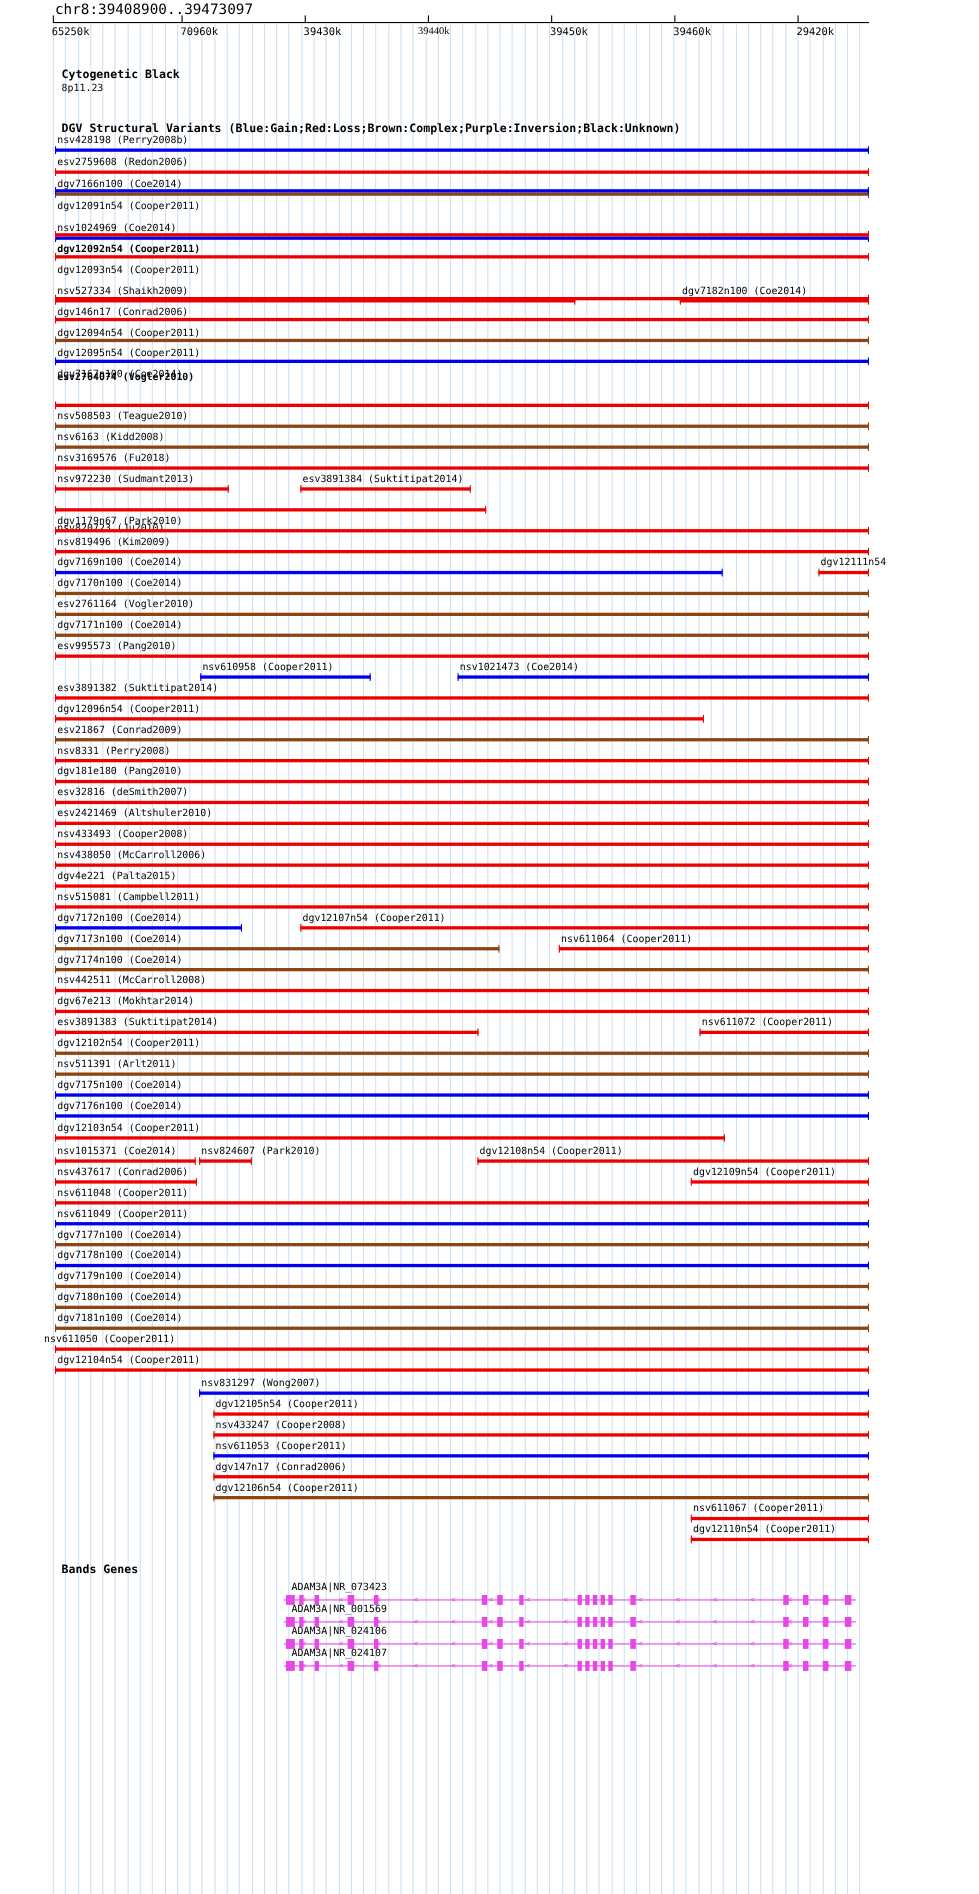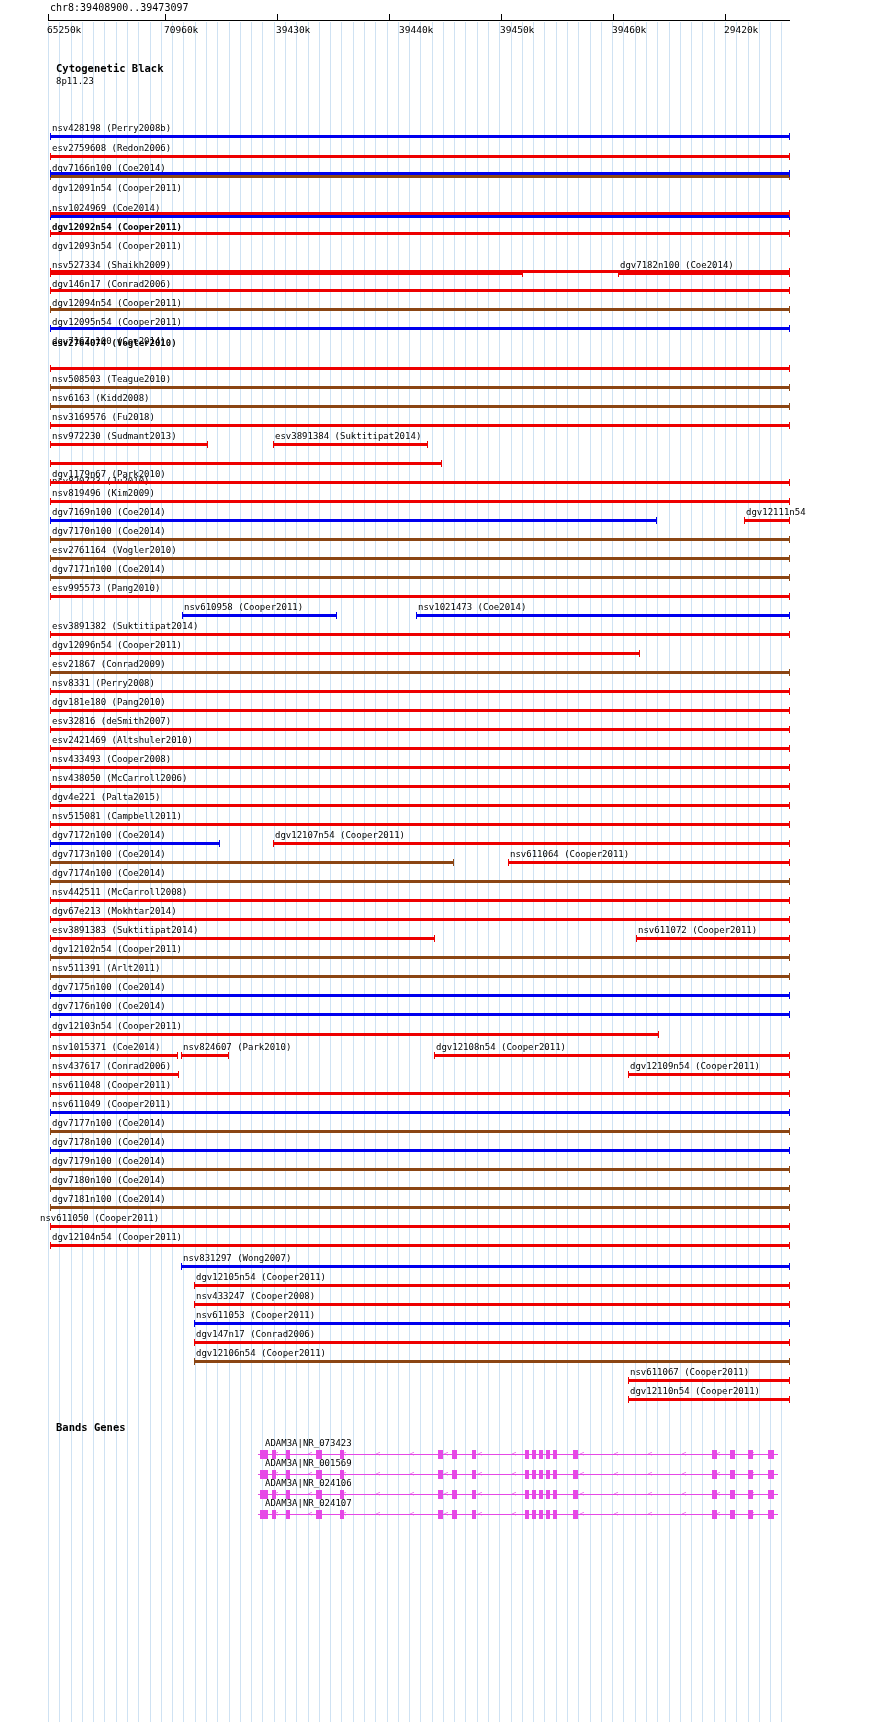--- a/index.html
+++ b/index.html
@@ -87,42 +87,43 @@
       <div class="gline" style="left: 702px;"></div>
       <div class="gline" style="left: 714px;"></div>
       <div class="gline" style="left: 725px;"></div>
       <div class="gline" style="left: 736px;"></div>
       <div class="gline" style="left: 748px;"></div>
       <div class="gline" style="left: 759px;"></div>
       <div class="gline" style="left: 770px;"></div>
       <div class="gline" style="left: 781px;"></div>
     </div>
 
-  <div class="small-label" id="range-label" style="left:50px;top:2px;font-size:10px;">chr8:39408900..39473097</div>
+  <div class="small-label" id="range-label" style="left:50px;top:2px;font-size:13px;">chr8:39408900..39473097</div>
   <div class="ruler-line" style="left:48px;top:20px;width:742px;"></div>
   <div id="ticks">
       <div class="tickmark" style="left: 48px; top: 14px; height: 6px;"></div>
       <div class="pos-label" style="left: 47px; top: 24px;">65250k</div>
       <div class="tickmark" style="left: 165px; top: 14px; height: 6px;"></div>
       <div class="pos-label" style="left: 164px; top: 24px;">70960k</div>
       <div class="tickmark" style="left: 277px; top: 14px; height: 6px;"></div>
       <div class="pos-label" style="left: 276px; top: 24px;">39430k</div>
       <div class="tickmark" style="left: 389px; top: 14px; height: 6px;"></div>
-      <div class="pos-label" style="left: 399px; top: 24px;">39440k</div>
+      <div class="pos-label" style="left: 380px; top: 24px; font-family: Liberation Serif, serif;">39440k</div>
       <div class="tickmark" style="left: 501px; top: 14px; height: 6px;"></div>
       <div class="pos-label" style="left: 500px; top: 24px;">39450k</div>
       <div class="tickmark" style="left: 613px; top: 14px; height: 6px;"></div>
       <div class="pos-label" style="left: 612px; top: 24px;">39460k</div>
       <div class="tickmark" style="left: 725px; top: 14px; height: 6px;"></div>
       <div class="pos-label" style="left: 724px; top: 24px;">29420k</div>
     </div>
 
   <div class="section-title" style="left:56px;top:62px;">Cytogenetic Black</div>
   <div class="small-label" style="left:56px;top:76px;">8p11.23</div>
 
+  <div class="section-title" style="left:56px;top:111px;">DGV Structural Variants (Blue:Gain;Red:Loss;Brown:Complex;Purple:Inversion;Black:Unknown)</div>
   <div id="dgv">
       <div class="track-label" style="left: 52px; top: 123px;">nsv428198 (Perry2008b)</div>
       <div class="bar" style="left: 50px; top: 135px; width: 740px; background: rgb(0, 0, 238);"></div>
       <div class="tickend" style="left: 50px; top: 133px; background: rgb(0, 0, 238);"></div>
       <div class="tickend" style="left: 789px; top: 133px; background: rgb(0, 0, 238);"></div>
       <div class="track-label" style="left: 52px; top: 143px;">esv2759608 (Redon2006)</div>
       <div class="bar" style="left: 50px; top: 155px; width: 740px; background: rgb(238, 0, 0);"></div>
       <div class="tickend" style="left: 50px; top: 153px; background: rgb(238, 0, 0);"></div>
       <div class="tickend" style="left: 789px; top: 153px; background: rgb(238, 0, 0);"></div>
       <div class="track-label" style="left: 52px; top: 163px;">dgv7166n100 (Coe2014)</div>

